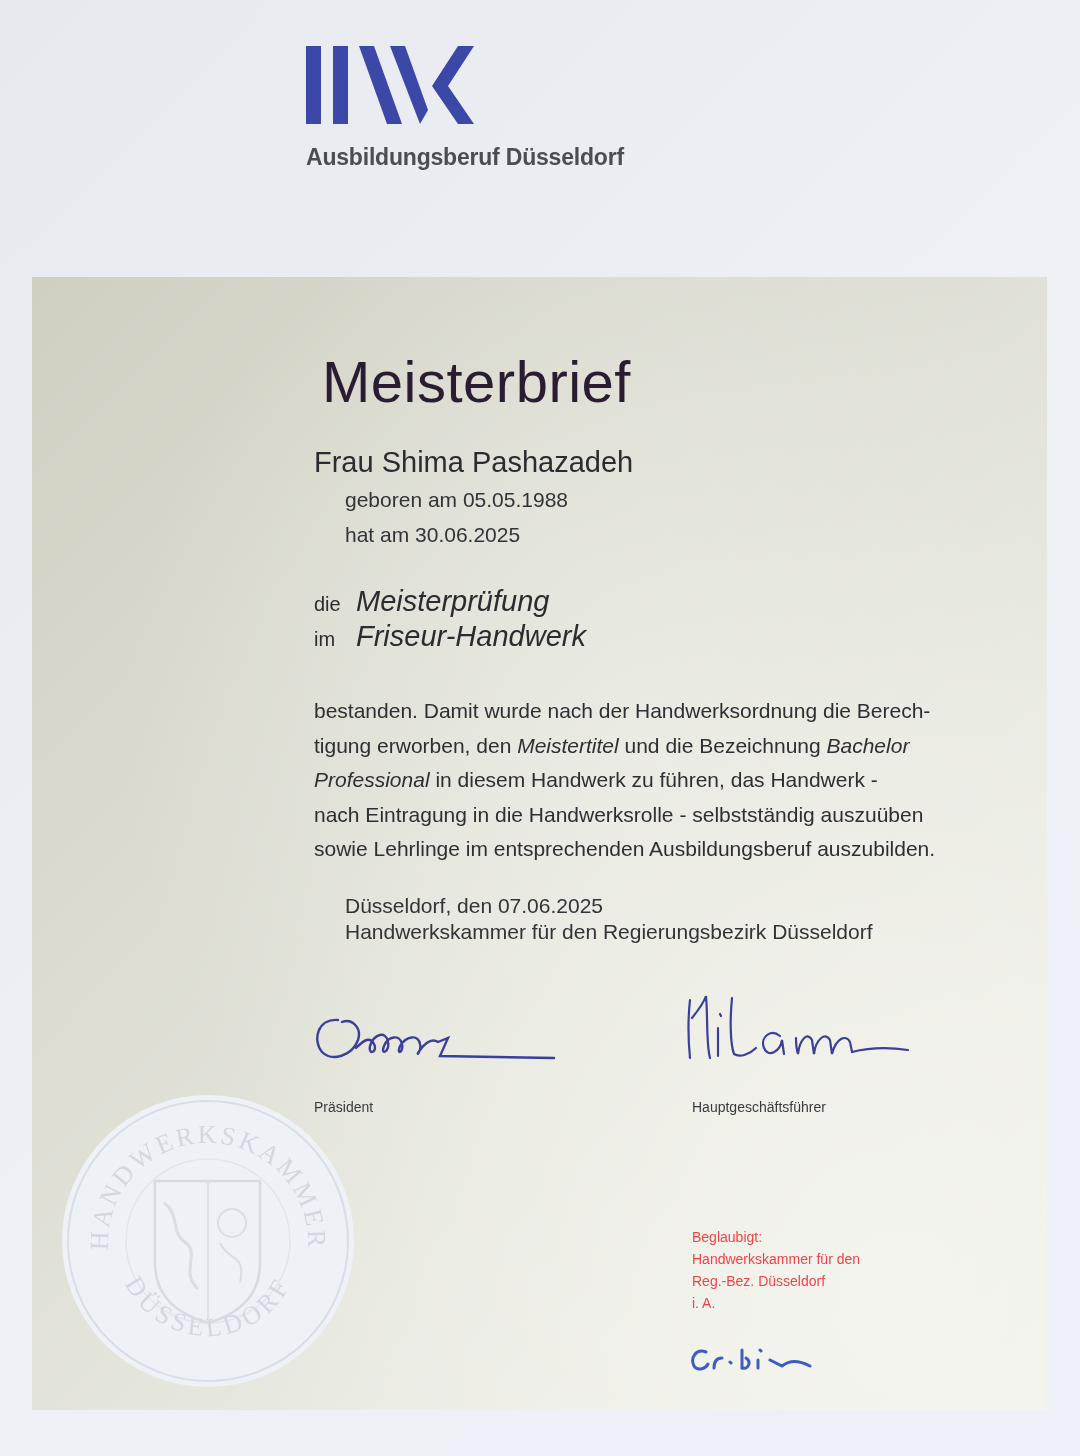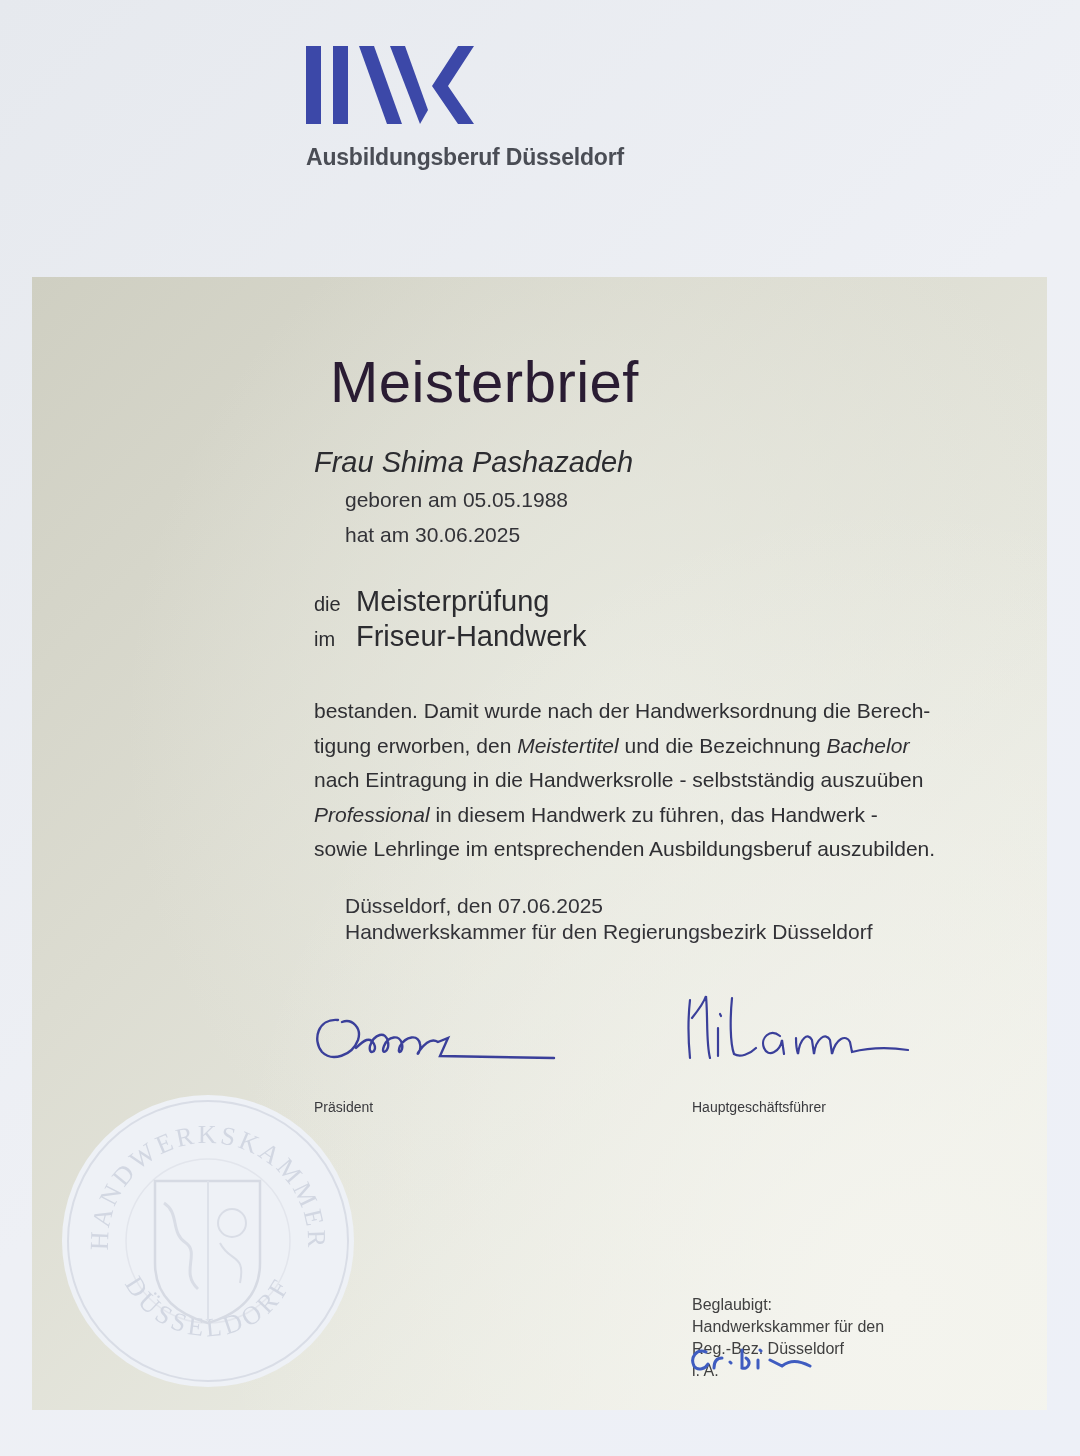--- a/index.html
+++ b/index.html
@@ -16,44 +16,44 @@
     white-space:nowrap;
   }
   .panel {
     position:absolute; left:32px; top:277px; width:1015px; height:1133px;
     background:
       radial-gradient(ellipse at 85% 90%, #f4f4ee 0%, rgba(244,244,238,0) 55%),
       radial-gradient(ellipse at 60% 40%, #e8e9e0 0%, rgba(232,233,224,0) 60%),
       linear-gradient(135deg, #cfcfc2 0%, #dcdcd1 35%, #e7e8df 65%, #f2f3ec 100%);
   }
   .title {
-    position:absolute; left:330px; top:348px;
+    position:absolute; left:322px; top:348px;
     font-size:58px; color:#2a1c33; letter-spacing:0.5px; white-space:nowrap;
   }
   .name {
     position:absolute; left:314px; top:446px;
-    font-size:29px; font-style:italic; color:#2c2c30; white-space:nowrap;
+    font-size:29px; color:#2c2c30; white-space:nowrap;
   }
   .line {
     position:absolute; left:314px; font-size:21px; color:#333338; white-space:nowrap;margin-left:31px;
   }
   .exam-row { position:absolute; left:314px; white-space:nowrap; color:#2c2c30; }
   .exam-row .small { font-size:20px; display:inline-block; width:42px; }
-  .exam-row .big { font-size:29px; }
+  .exam-row .big { font-size:29px; font-style:italic; }
   .para {
     position:absolute; left:314px; top:694px; width:700px;
     font-size:21px; line-height:34.5px; color:#2f2f33;
   }
   .para p { margin:0; white-space:nowrap; }
   .para i { font-style:italic; }
   .sig { position:absolute; }
   .sig-label { position:absolute; font-size:14px; color:#3a3a3e; white-space:nowrap; }
   .cert {
-    position:absolute; left:692px; top:1294px;
-    font-size:16px; line-height:22px; color:#404040;
+    position:absolute; left:692px; top:1226px;
+    font-size:14px; line-height:22px; color:#ef4444;
   }
   .cert div { white-space:nowrap; }
   .seal { position:absolute; left:60px; top:1093px; width:296px; height:296px; }
 </style>
 </head>
 <body>
 
 <svg class="logo" viewBox="0 0 170 80">
   <rect x="0" y="0" width="15" height="78" fill="#3c48a8"></rect>
   <rect x="27" y="0" width="15" height="78" fill="#3c48a8"></rect>
@@ -73,22 +73,22 @@
 <div class="exam-row" style="top:585px">
   <span class="small">die</span><span class="big">Meisterprüfung</span>
 </div>
 <div class="exam-row" style="top:620px">
   <span class="small">im</span><span class="big">Friseur-Handwerk</span>
 </div>
 
 <div class="para">
   <p>bestanden. Damit wurde nach der Handwerksordnung die Berech-</p>
   <p><span>tigung erworben, den </span><i>Meistertitel</i><span> und die Bezeichnung </span><i>Bachelor</i></p>
+  <p><i>Professional</i><span> in diesem Handwerk zu führen, das Handwerk -</span></p>
   <p>nach Eintragung in die Handwerksrolle - selbstständig auszuüben</p>
-  <p><i>Professional</i><span> in diesem Handwerk zu führen, das Handwerk -</span></p>
   <p>sowie Lehrlinge im entsprechenden Ausbildungsberuf auszubilden.</p>
 </div>
 
 <div class="line" style="top:894px">Düsseldorf, den 07.06.2025</div>
 <div class="line" style="top:920px">Handwerkskammer für den Regierungsbezirk Düsseldorf</div>
 
 <svg class="sig" style="left:308px;top:1000px" width="260" height="70" viewBox="0 0 260 70">
   <path d="M30,20 C10,18 4,40 14,52 C24,62 44,56 50,40 C54,28 44,18 34,22 M48,48 C56,40 62,36 66,44 C70,52 60,56 62,46 C66,34 78,30 80,42 C82,52 72,56 76,46 C80,36 92,34 94,44 C96,52 88,56 92,46 C98,36 110,34 112,44 C114,52 106,58 112,50 C118,42 124,38 130,42 L140,38 L132,56 L246,58" fill="none" stroke="#3a3f9a" stroke-width="2.4" stroke-linecap="round"></path>
 </svg>
 <svg class="sig" style="left:680px;top:988px" width="250" height="80" viewBox="0 0 250 80">

